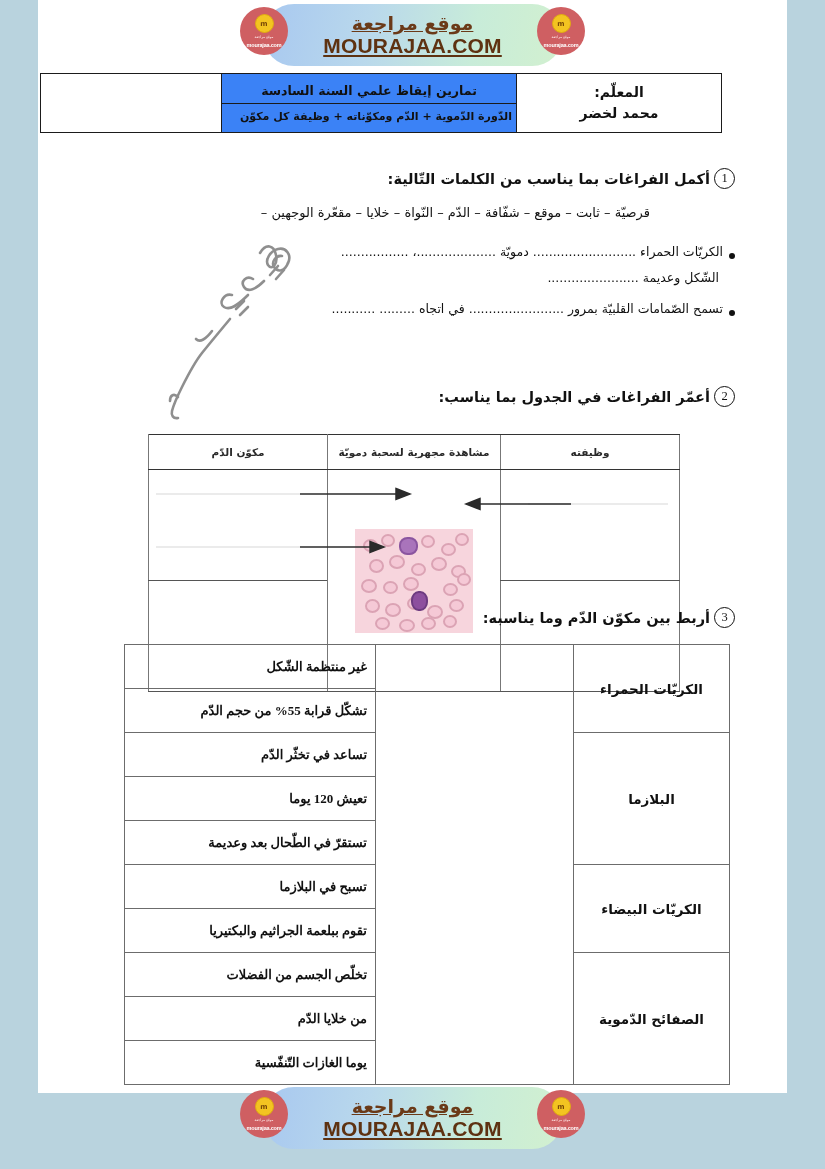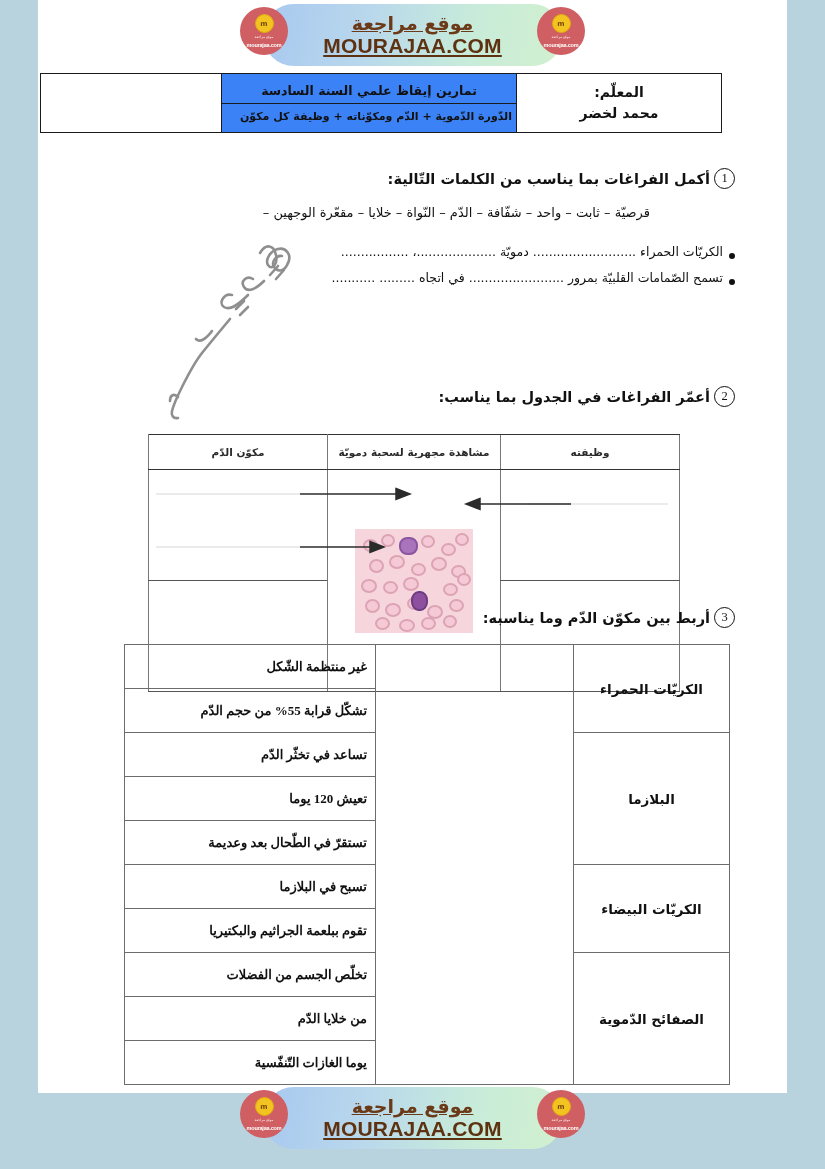--- a/index.html
+++ b/index.html
@@ -396,33 +396,37 @@
     <td class="cell-blank"></td>
   </tr>
 </tbody>
   </table>
 
 <div class="prompt" id="q1-prompt">
   <span class="num-circle">1</span>
   <span>أكمل الفراغات بما يناسب من الكلمات التّالية:</span>
 </div>
 
-<div class="wordbank">قرصيّة – ثابت – واحد – شفّافة – الدّم – النّواة – خلايا – مقعّرة الوجهين –</div>
+<div class="wordbank">قرصيّة – ثابت – موقع – شفّافة – الدّم – النّواة – خلايا – مقعّرة الوجهين –</div>
 
 <div class="blank-list">
 
   <div class="blank-item">
     <span class="bullet"></span>
     <span class="blank-text">
       <span>الكريّات الحمراء</span>
       <span class="dots">..........................</span>
       <span>دمويّة</span>
       <span class="dots">....................،</span>
       <span class="dots">.................</span>
     </span>
+  </div>
+  <div class="blank-cont">
+    <span>الشّكل وعديمة</span>
+    <span class="dots">.......................</span>
   </div>
 
   <div class="blank-item">
     <span class="bullet"></span>
     <span class="blank-text">
       <span>تسمح الصّمامات القلبيّة بمرور</span>
       <span class="dots">........................</span>
       <span>في اتجاه</span>
       <span class="dots">.........</span>
       <span class="dots">...........</span>

